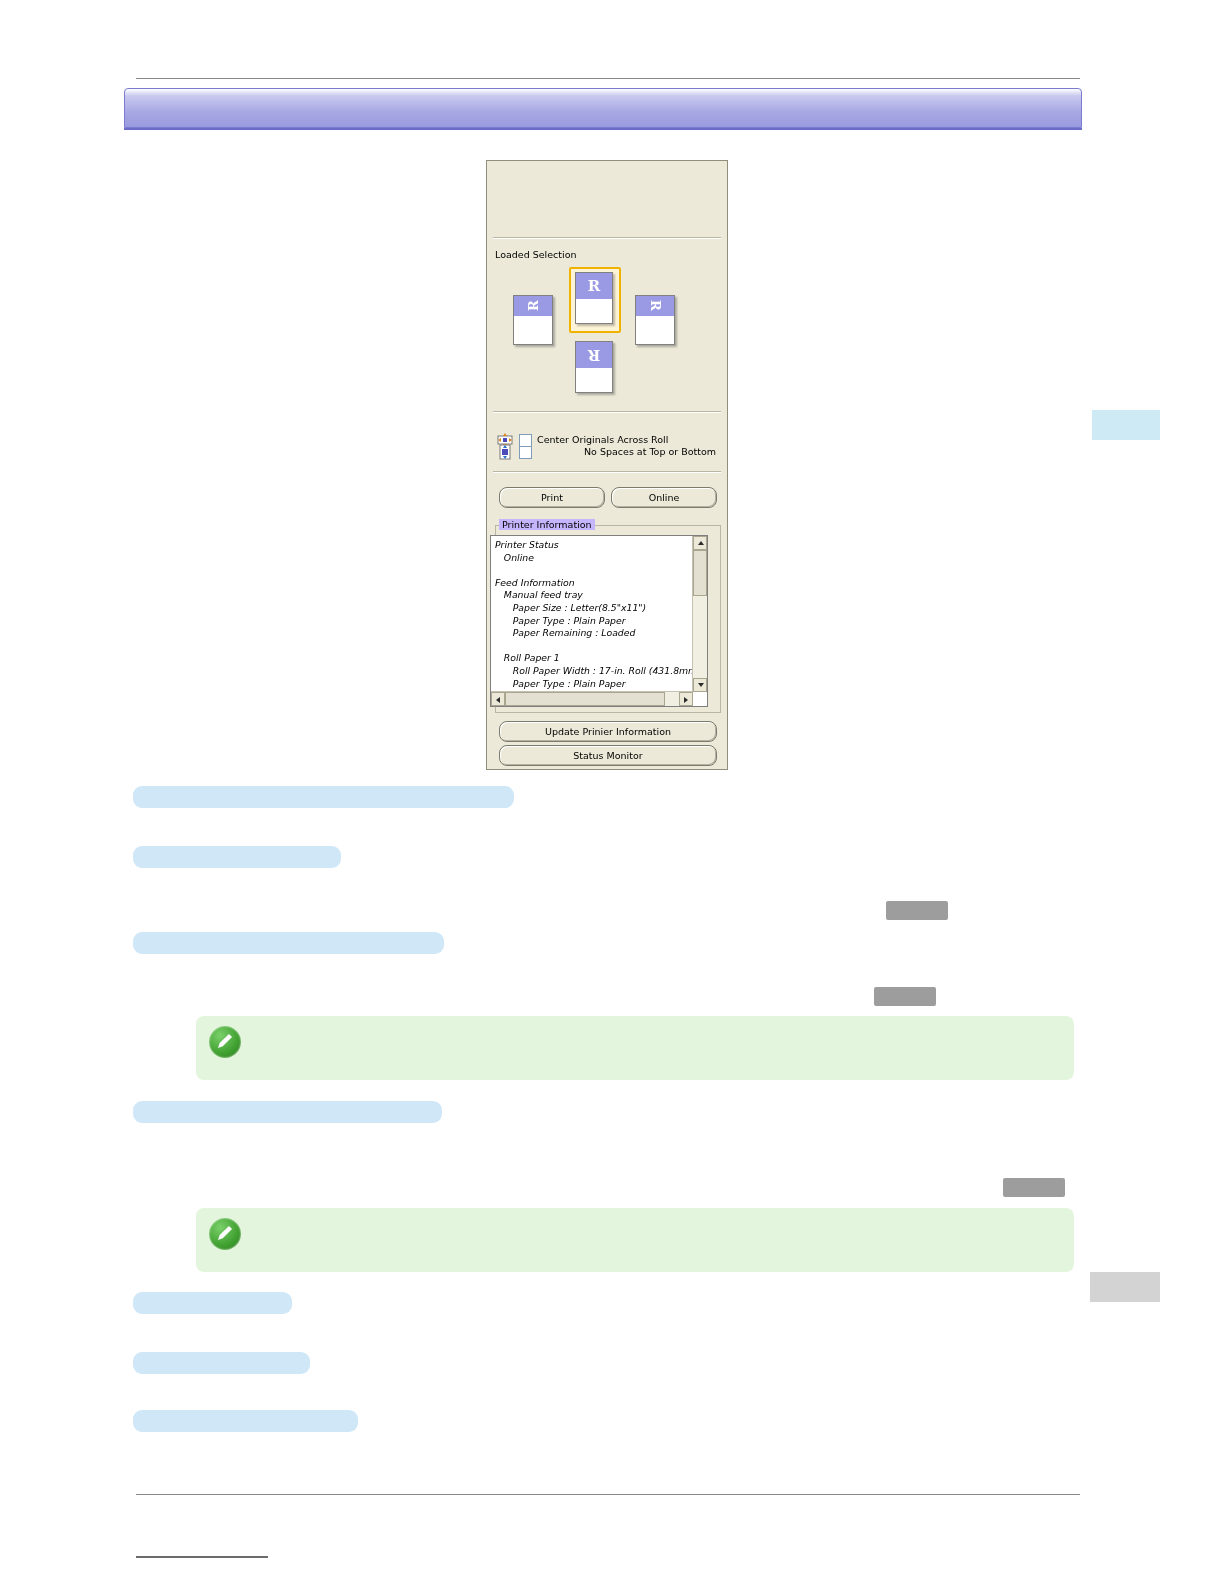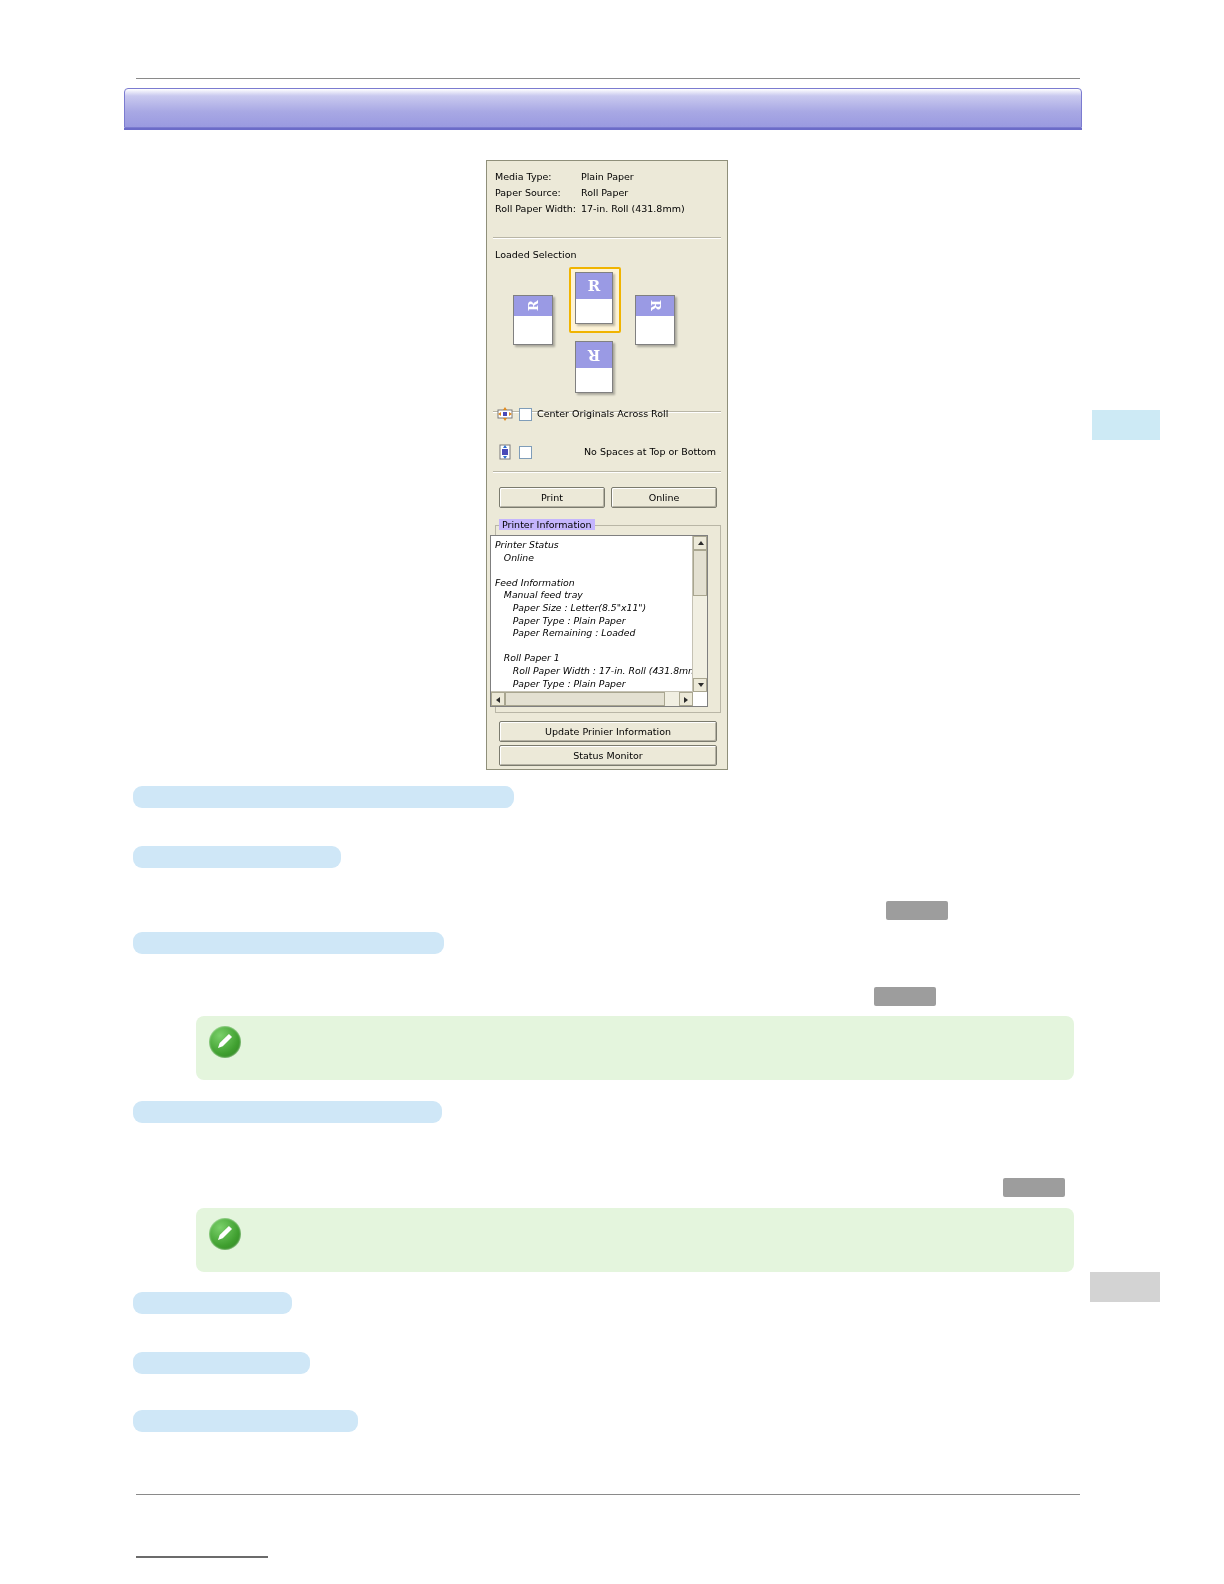--- a/index.html
+++ b/index.html
@@ -211,21 +211,21 @@
     width: 16px;
     height: 16px;
     left: 0;
     top: 0;
   }
 
   .btn {
     position: absolute;
     background: #ece9d8;
     border: 1px solid #7b7b6e;
-    border-radius: 2px;
+    border-radius: 8px;
     font-size: 9.5px;
     text-align: center;
     color: #000;
     box-shadow: inset 1px 1px 0 #ffffff, inset -1px -1px 0 #b5b2a4;
   }
 
   .group-label {
     position: absolute;
     left: 12px;
     top: 358px;
@@ -307,34 +307,20 @@
 </style>
 </head>
 <body>
 
 <div class="top-rule"></div>
 <div class="header-band"></div>
 <div class="header-band-inner"></div>
 
 <div class="dialog">
 
-  <div class="info-block">
-    <div class="info-row">
-      <span class="info-label">Media Type:</span>
-      <span class="info-value">Plain Paper</span>
-    </div>
-    <div class="info-row">
-      <span class="info-label">Paper Source:</span>
-      <span class="info-value">Roll Paper</span>
-    </div>
-    <div class="info-row">
-      <span class="info-label">Roll Paper Width:</span>
-      <span class="info-value">17-in. Roll (431.8mm)</span>
-    </div>
-  </div>
 
   <div class="hr" style="top:76px"></div>
 
   <div class="layout-sel-label">Loaded Selection</div>
 
   <div class="layout-area">
 
     <div class="thumb" style="left:20px; top:34px; width:38px; height:48px;">
       <div class="thumb-top" style="height:20px;"></div>
       <div class="thumb-letter" style="left:0; top:2px; width:38px; font-size:13px; transform:rotate(-90deg);">R</div>
@@ -353,21 +339,21 @@
     </div>
 
     <div class="thumb" style="left:82px; top:80px; width:36px; height:50px;">
       <div class="thumb-top" style="height:26px;"></div>
       <div class="thumb-letter" style="left:0; top:4px; width:36px; font-size:15px; transform:rotate(180deg);">R</div>
     </div>
   </div>
 
   <div class="hr" style="top:250px"></div>
 
-  <div class="check-row" style="left:10px; top:245px; width:220px;">
+  <div class="check-row" style="left:10px; top:271px; width:220px;">
     <span class="ic-move">
       <svg width="16" height="16" viewBox="0 0 16 16">
         <rect x="1" y="4" width="14" height="8" fill="#ffffff" stroke="#7a7a7a"></rect>
         <path d="M8 1 L10 4 L6 4 Z M8 15 L10 12 L6 12 Z M1 8 L4 6 L4 10 Z M15 8 L12 6 L12 10 Z" fill="#e08a1e"></path>
         <rect x="6" y="6" width="4" height="4" fill="#4a4ab8"></rect>
       </svg>
     </span>
     <span class="cb" style="left:22px;"></span>
     <span style="position:absolute; left:40px; top:0;">Center Originals Across Roll</span>
   </div>

